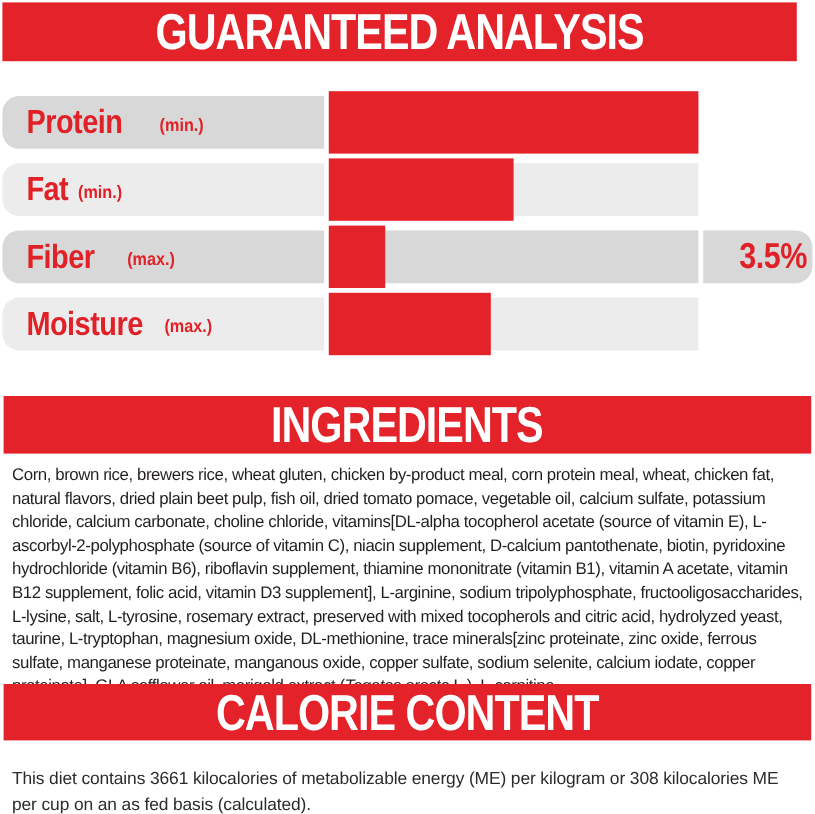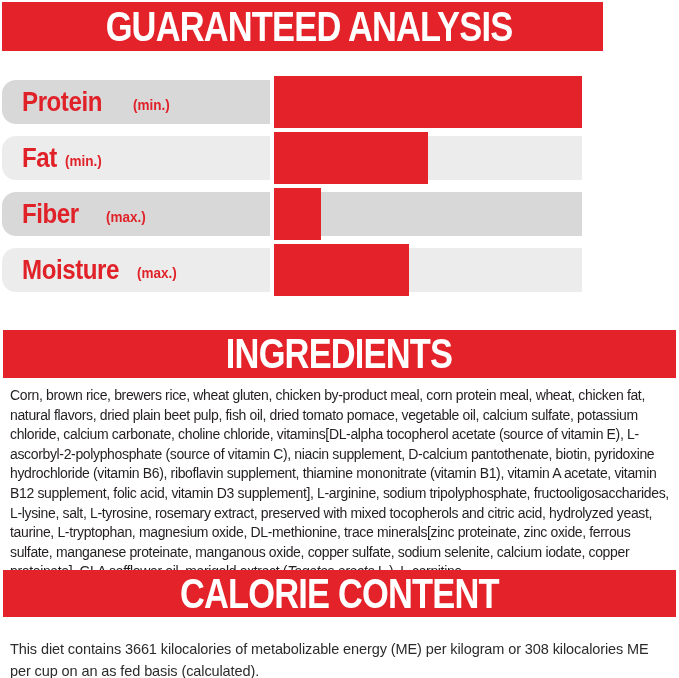--- a/index.html
+++ b/index.html
@@ -1,21 +1,21 @@
 <!DOCTYPE html>
 <html><head>
 <meta charset="utf-8">
 <style>
   html,body{margin:0;padding:0;background:#ffffff;}
   body{width:679px;height:678px;font-family:"Liberation Sans",sans-serif;position:relative;overflow:hidden;}
   .canvas{position:absolute;left:0;top:0;width:679px;height:678px;background:#ffffff;}
 
   
   .banner{position:absolute;background:#e42229;display:flex;align-items:center;justify-content:center;}
-  .banner-top{left:2px;top:2px;width:589px;height:49px;padding-left:12px;}
+  .banner-top{left:2px;top:2px;width:662px;height:49px;}
   .banner-ingredients{left:3px;top:330px;width:673px;height:48px;text-align:right;}
   .banner-calories{left:3px;top:570px;width:673px;height:47px;}
   .banner-text{color:#ffffff;font-weight:bold;font-size:42px;letter-spacing:-1px;white-space:nowrap;
                display:inline-block;transform:scaleX(0.82);transform-origin:center center;line-height:1;}
 
   
   .row{position:absolute;left:0;width:679px;height:44px;}
   .row-0{top:80px;}  .row-1{top:136px;padding-left:32px;}  .row-2{top:192px;border-radius:15px;}  .row-3{top:248px;text-align:right;}
   .row-dark .seg{background:#d8d8d9;gap:16px;}
   .row-light .seg{background:#ececec;}
@@ -68,20 +68,23 @@
   </div>
 
   <div class="row row-2 row-dark">
     <div class="seg label-seg">
       <span class="nutrient">Fiber</span>
       <span class="qualifier">(max.)</span>
     </div>
     <div class="seg track-seg">
       <div class="bar" style="width: 15.2%;"></div>
     </div>
+    <div class="seg pct-seg">
+      <span class="pct">3.5%</span>
+    </div>
   </div>
 
   <div class="row row-3 row-light">
     <div class="seg label-seg">
       <span class="nutrient">Moisture</span>
       <span class="qualifier">(max.)</span>
     </div>
     <div class="seg track-seg">
       <div class="bar" style="width: 43.8%;"></div>
     </div>

